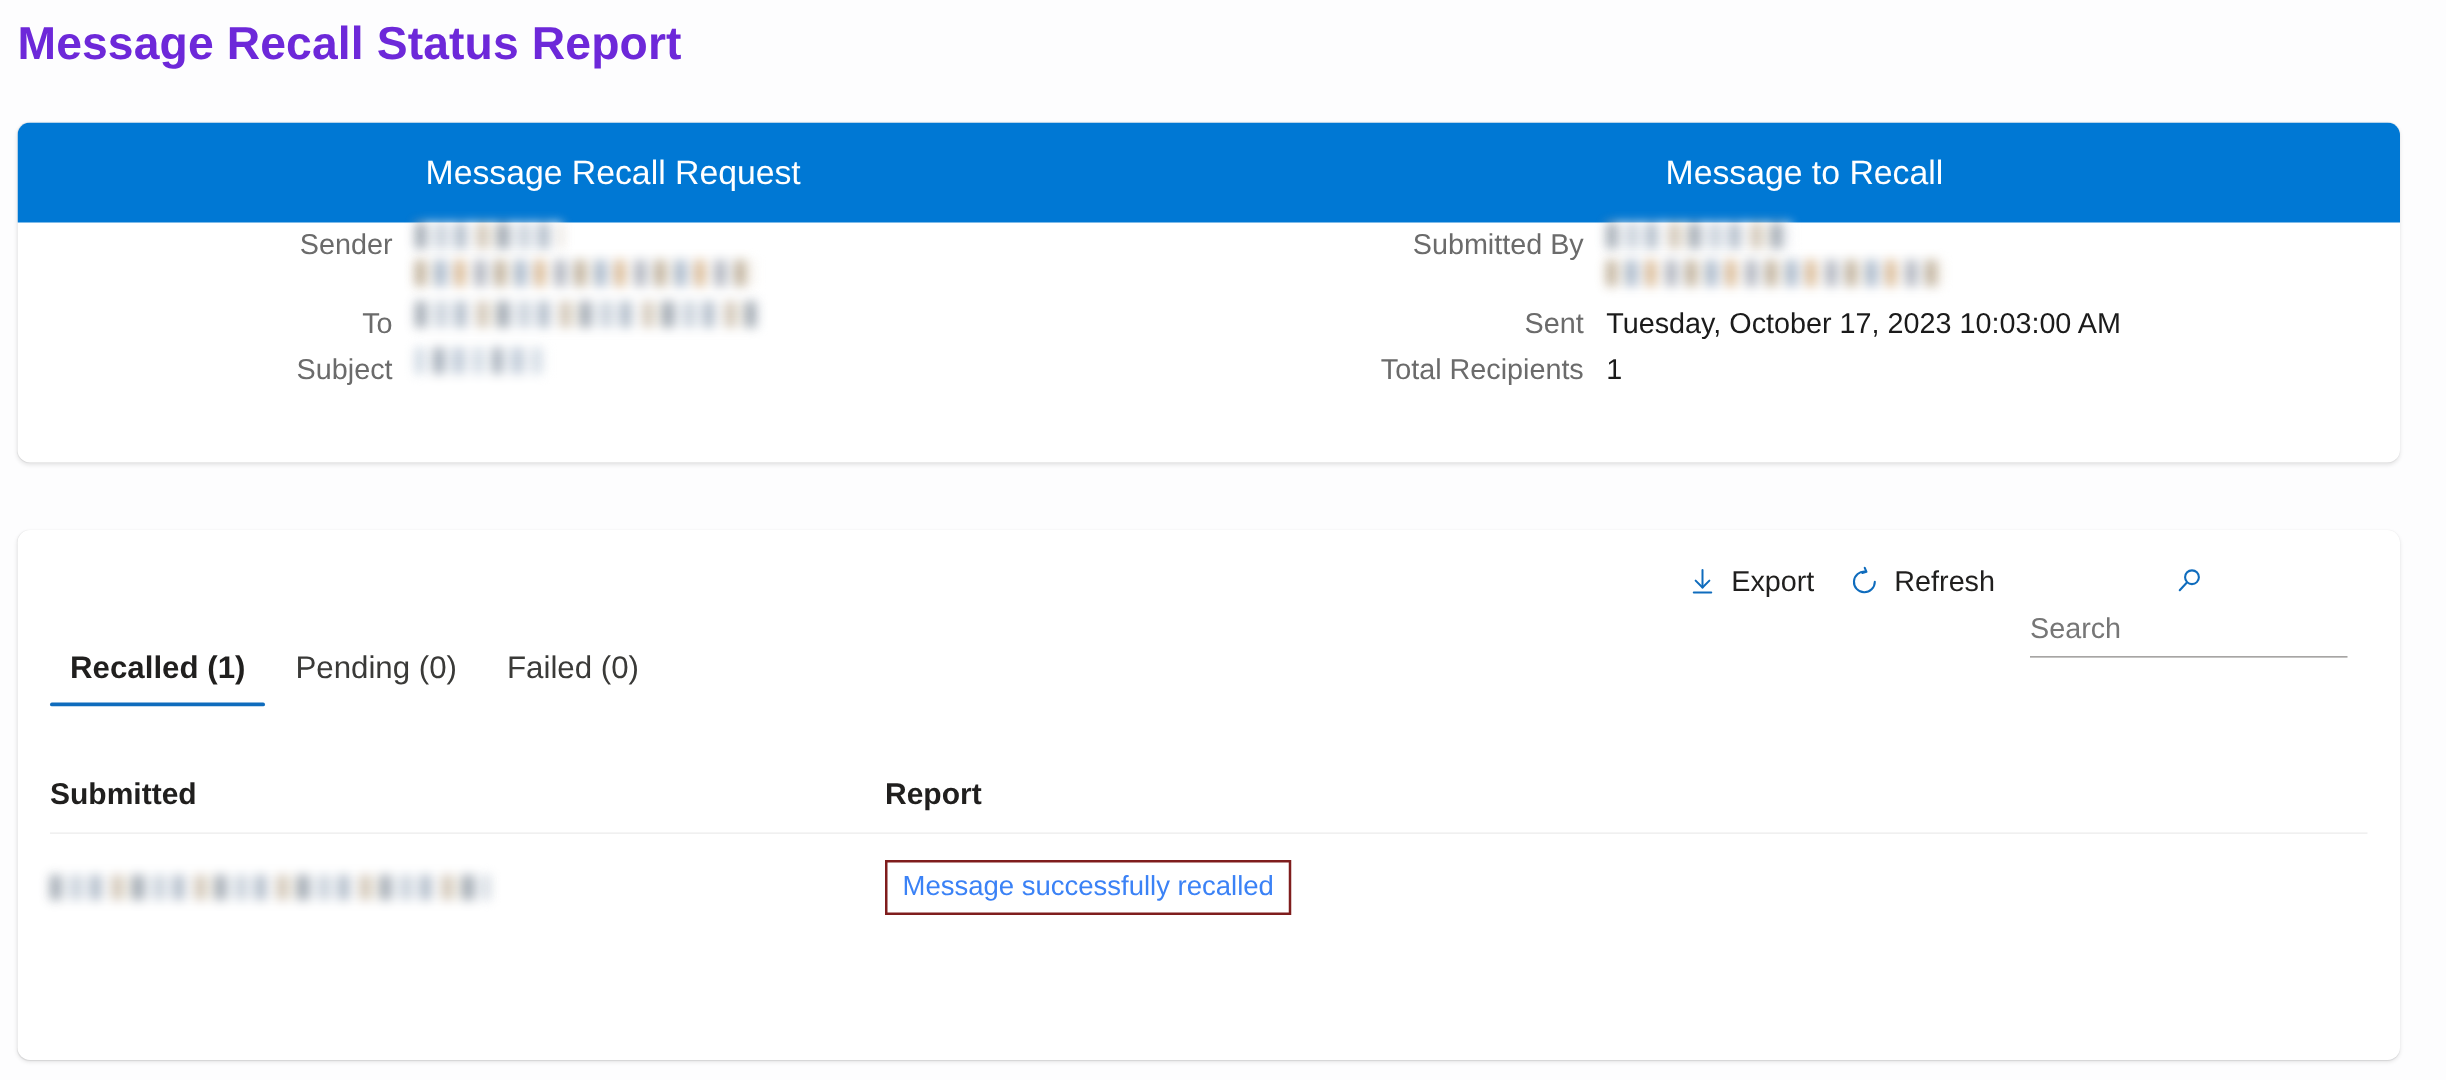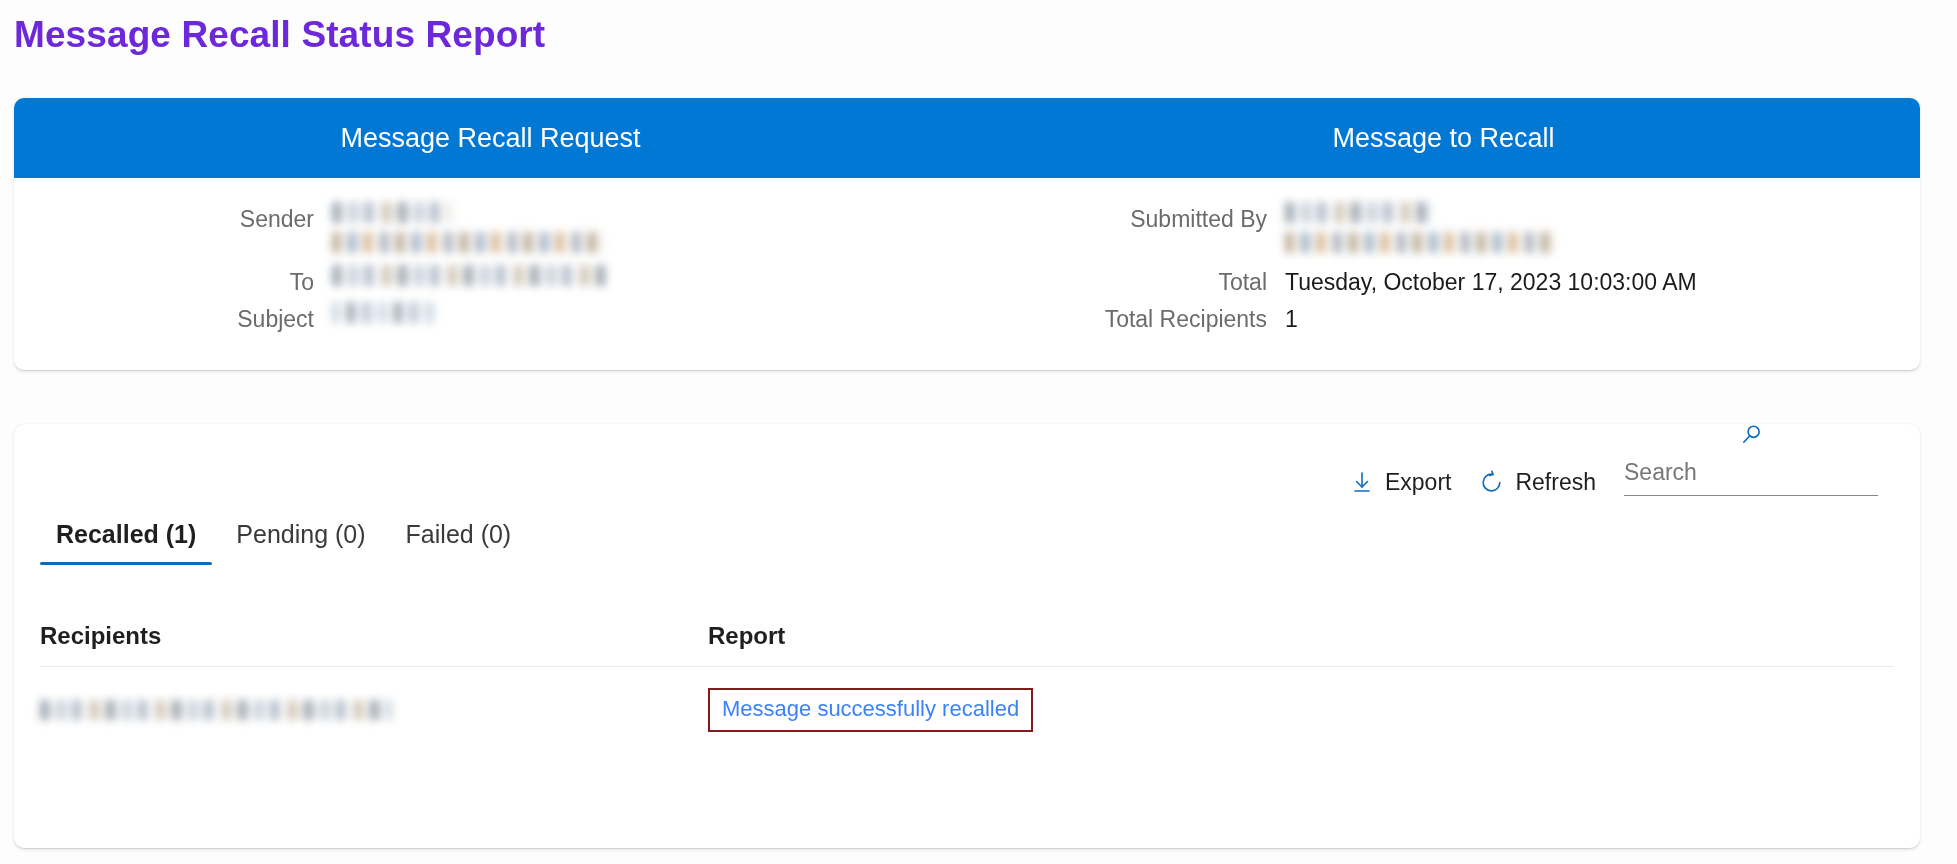--- a/index.html
+++ b/index.html
@@ -53,21 +53,20 @@
     flex: 1 1 50%;
     display: flex;
     align-items: center;
     justify-content: center;
     color: #ffffff;
     font-size: 27px;
     font-weight: 400;
   }
   .summary-body {
     display: flex;
-    padding-top: 24px;
   }
   .summary-col {
     flex: 1 1 50%;
   }
   .kv-row {
     display: flex;
     align-items: flex-start;
     margin-bottom: 3px;
   }
   .kv-label {
@@ -137,21 +136,21 @@
     width: 1906px;
     height: 424px;
     overflow: hidden;
   }
 
   .toolbar {
     position: absolute;
     right: 42px;
     top: 28px;
     display: flex;
-    align-items: flex-end;
+    align-items: flex-start;
     height: 44px;
   }
   .tool-btn {
     display: flex;
     align-items: center;
     gap: 11px;
     margin-right: 28px;
     cursor: pointer;
     user-select: none;
   }
@@ -304,21 +303,21 @@
 
       <div class="kv-row">
         <div class="kv-label">Submitted By</div>
         <div class="kv-value kv-value-stack">
           <span class="redact" style="width:148px;"></span>
           <span class="redact warm" style="width:270px;"></span>
         </div>
       </div>
 
       <div class="kv-row">
-        <div class="kv-label">Total</div>
+        <div class="kv-label">Sent</div>
         <div class="kv-value">Tuesday, October 17, 2023 10:03:00 AM</div>
       </div>
 
       <div class="kv-row">
         <div class="kv-label">Total Recipients</div>
         <div class="kv-value">1</div>
       </div>
 
     </div>
   </div>
@@ -366,21 +365,21 @@
     </div>
     <div class="tab">
       <span>Pending (0)</span>
     </div>
     <div class="tab">
       <span>Failed (0)</span>
     </div>
   </div>
 
   <div class="table-head">
-    <div class="col-recipients th">Recipients</div>
+    <div class="col-recipients th">Submitted</div>
     <div class="col-details th">Report</div>
   </div>
 
   <div class="table-divider"></div>
 
   <div class="table-row">
     <div class="col-recipients cell-recipient">
       <span class="redact" style="width:352px;"></span>
     </div>
     <div class="col-details">

